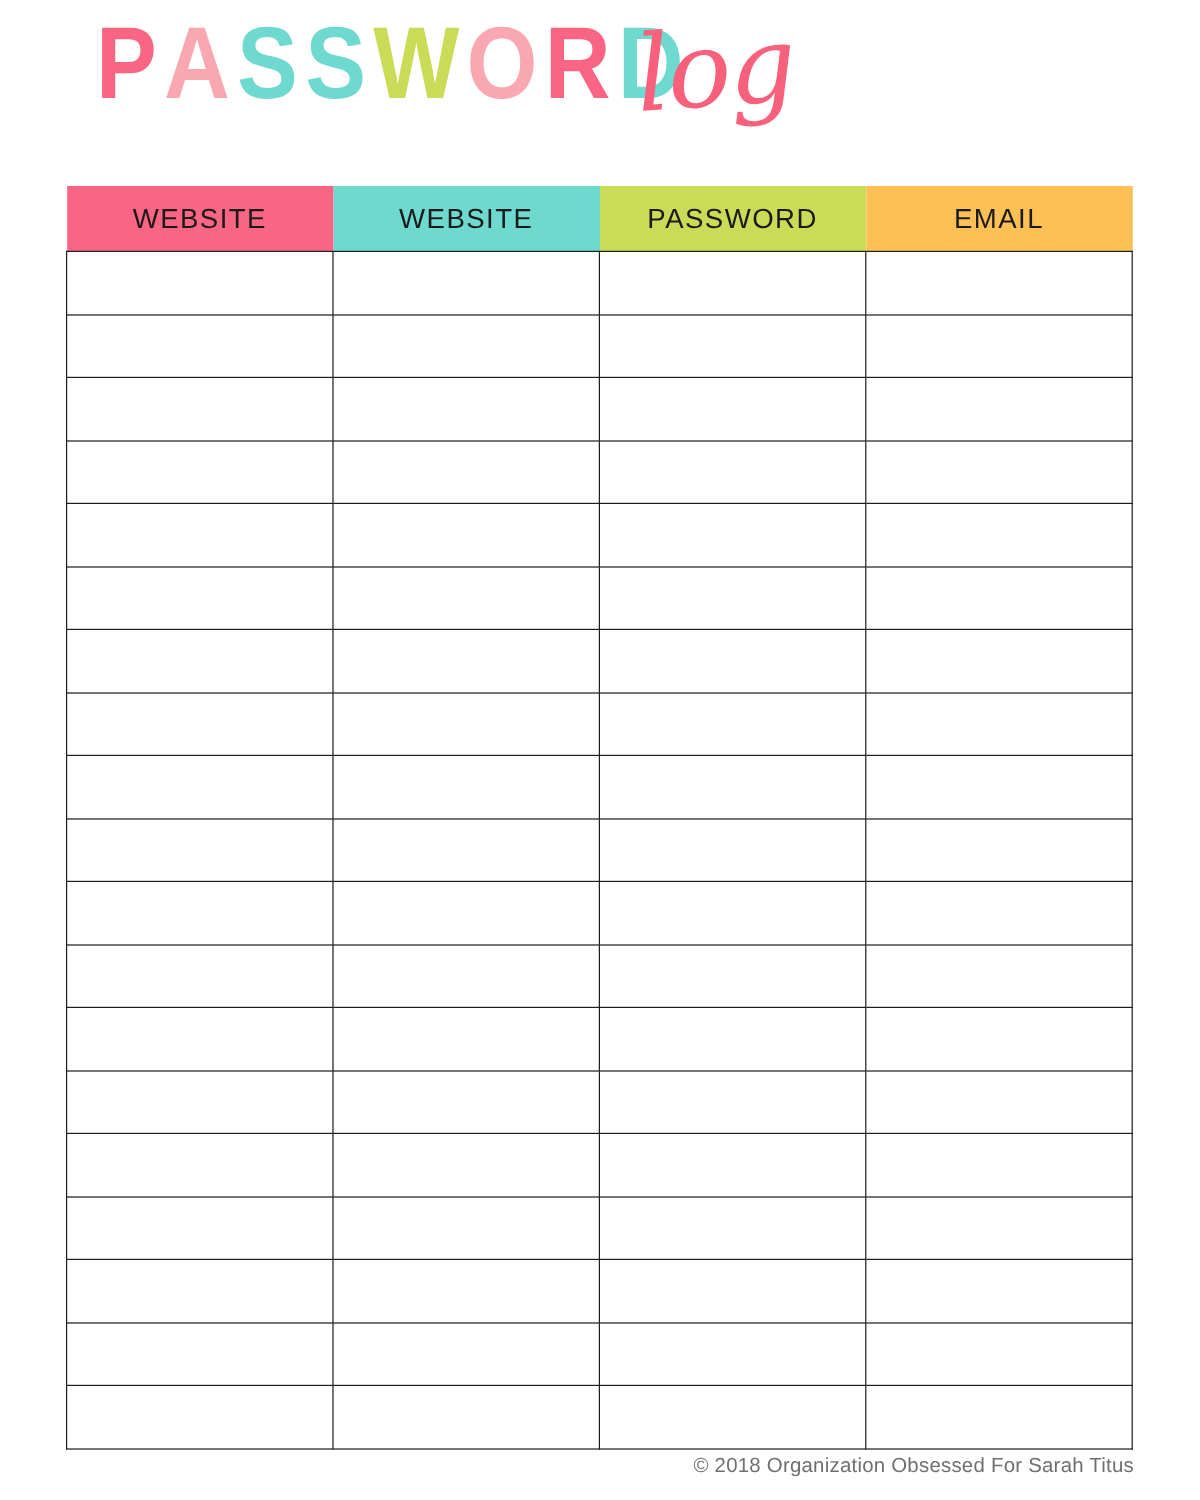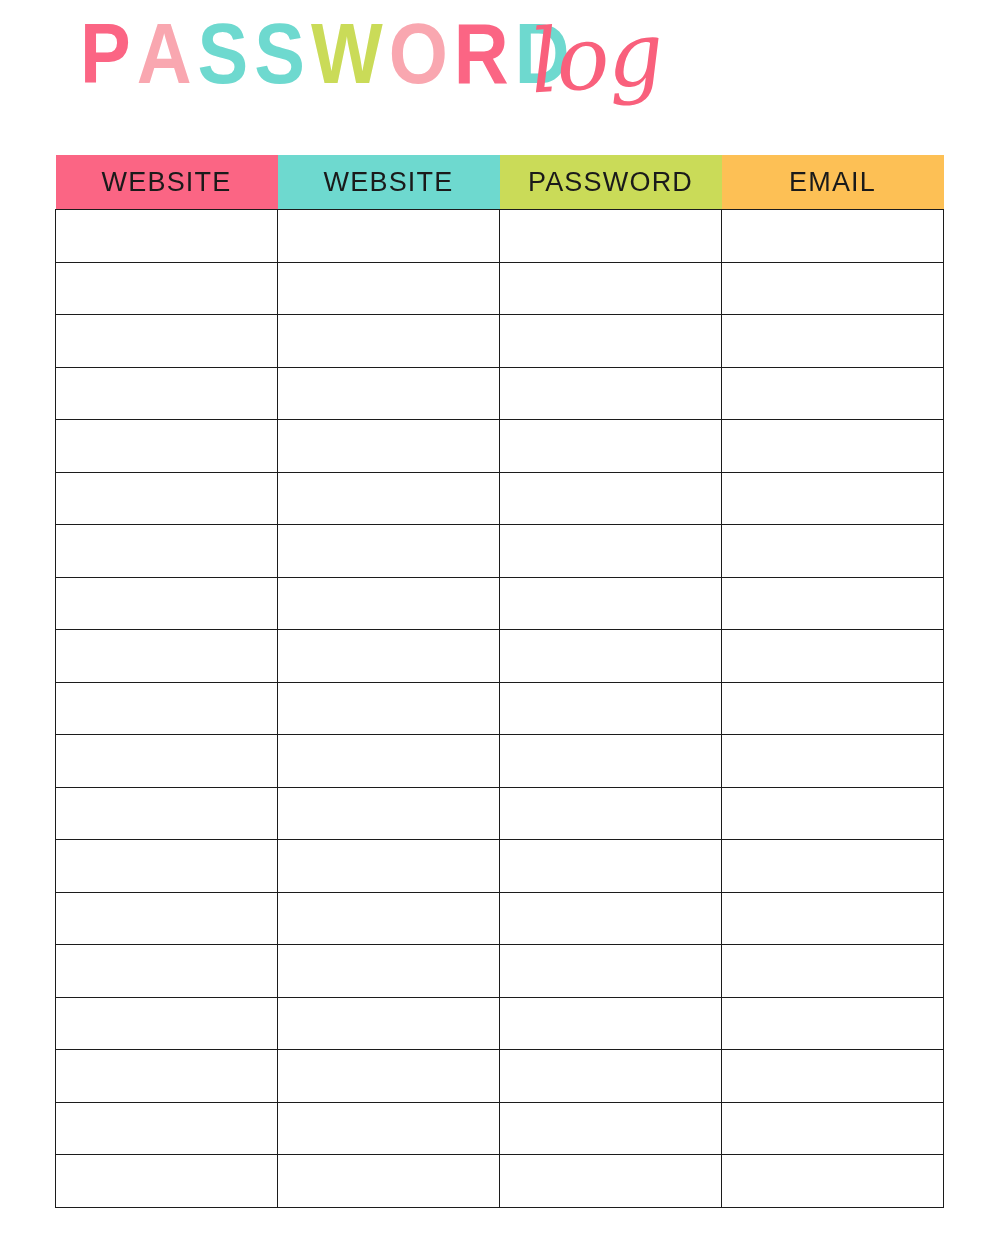--- a/index.html
+++ b/index.html
@@ -68,21 +68,21 @@
   }
   .table col.c0 { width: 222px; }
   .table col.c1 { width: 222px; }
   .table col.c2 { width: 222px; }
   .table col.c3 { width: 222px; }
 
   .table thead th {
     height: 54px;
     padding: 0;
     font-family: "Liberation Sans", sans-serif;
-    font-size: 27px;
+    font-size: 23px;
     font-weight: normal;
     letter-spacing: 1.2px;
     color: #1a1a1a;
     text-align: center;
     vertical-align: middle;
     border: none;
   }
   .th0 { background: #fb6584; }
   .th1 { background: #6ed9cf; }
   .th2 { background: #cadb58; }
@@ -245,14 +245,15 @@
         </tr>
         <tr>
           <td style="border-color: rgb(28, 28, 28);"></td>
           <td style="border-color: rgb(28, 28, 28);"></td>
           <td style="border-color: rgb(28, 28, 28);"></td>
           <td style="border-color: rgb(28, 28, 28);"></td>
         </tr>
       </tbody>
   </table>
 
+  <div class="footer">© 2018 Organization Obsessed For Sarah Titus</div>
 
 </div>
 
 </body></html>

